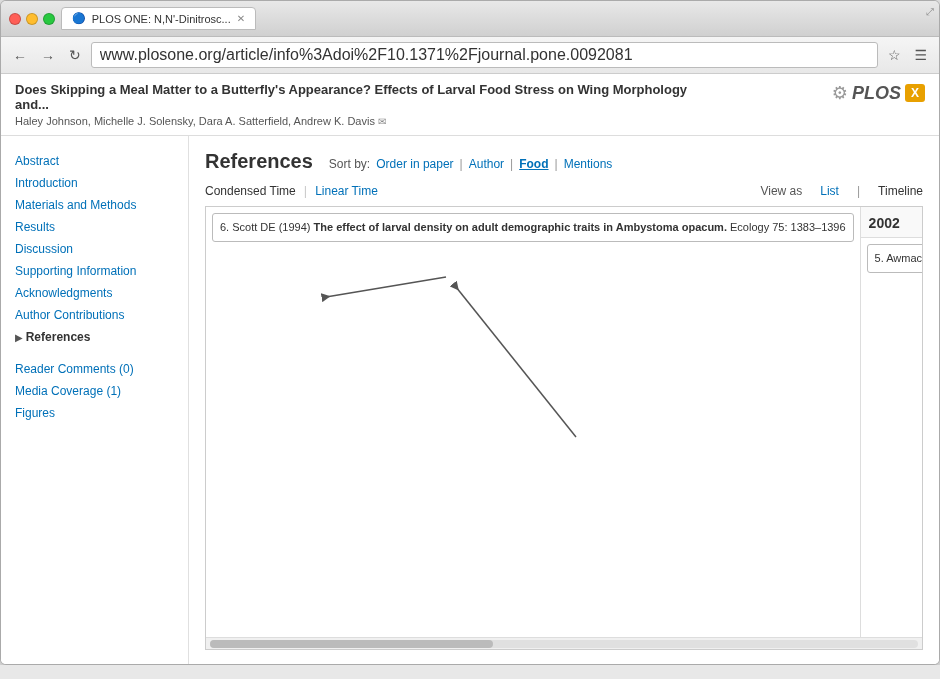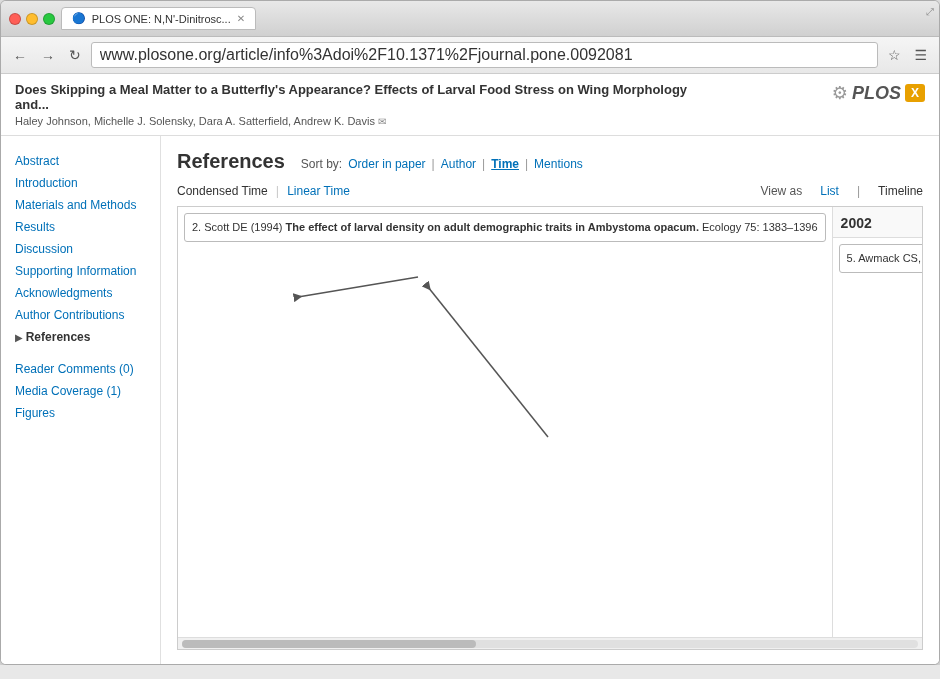--- a/index.html
+++ b/index.html
@@ -112,21 +112,21 @@
     }
 
     
     .main-layout {
       display: flex;
       min-height: 520px;
     }
 
     
     .sidebar {
-      width: 160px;
+      width: 188px;
       padding: 14px 14px;
       border-right: 1px solid #e0e0e0;
       background: #fff;
     }
     .sidebar-item {
       padding: 4px 0;
       font-size: 12px;
       color: #0070b8;
       cursor: pointer;
       text-decoration: none;
@@ -336,21 +336,21 @@
       <div class="content-area">
 
         <div class="refs-header">
           <span class="refs-title">References</span>
           <div class="sort-bar">
             <span>Sort by:</span>
             <a class="sort-link">Order in paper</a>
             <span class="sort-divider">|</span>
             <a class="sort-link">Author</a>
             <span class="sort-divider">|</span>
-            <a class="sort-link active">Time</a>
+            <a class="sort-link active">Food</a>
             <span class="sort-divider">|</span>
             <a class="sort-link">Mentions</a>
           </div>
         </div>
 
         <div class="time-view-bar">
           <div class="time-tabs">
             <a class="time-tab active">Condensed Time</a>
             <span class="time-pipe">|</span>
             <a class="time-tab">Linear Time</a>
@@ -363,21 +363,21 @@
           </div>
         </div>
 
         <div class="timeline-container">
           <div style="position:relative;">
             <div class="timeline-scroll">
 
               <div class="timeline-column" style="min-width:120px;">
                 <div class="timeline-col-body">
                   <div class="ref-card">
-                    <span>2. Scott DE (1994) </span><span class="ref-title">The effect of larval density on adult demographic traits in Ambystoma opacum.</span><span> Ecology 75: 1383–1396</span>
+                    <span>6. Scott DE (1994) </span><span class="ref-title">The effect of larval density on adult demographic traits in Ambystoma opacum.</span><span> Ecology 75: 1383–1396</span>
                   </div>
                 </div>
               </div>
 
               <div class="timeline-column" style="min-width:130px;">
                 <div class="timeline-year">2002</div>
                 <div class="timeline-col-body">
                   <div class="ref-card">
                     <span>5. Awmack CS, Leather SR (2002) </span>
                   </div>

